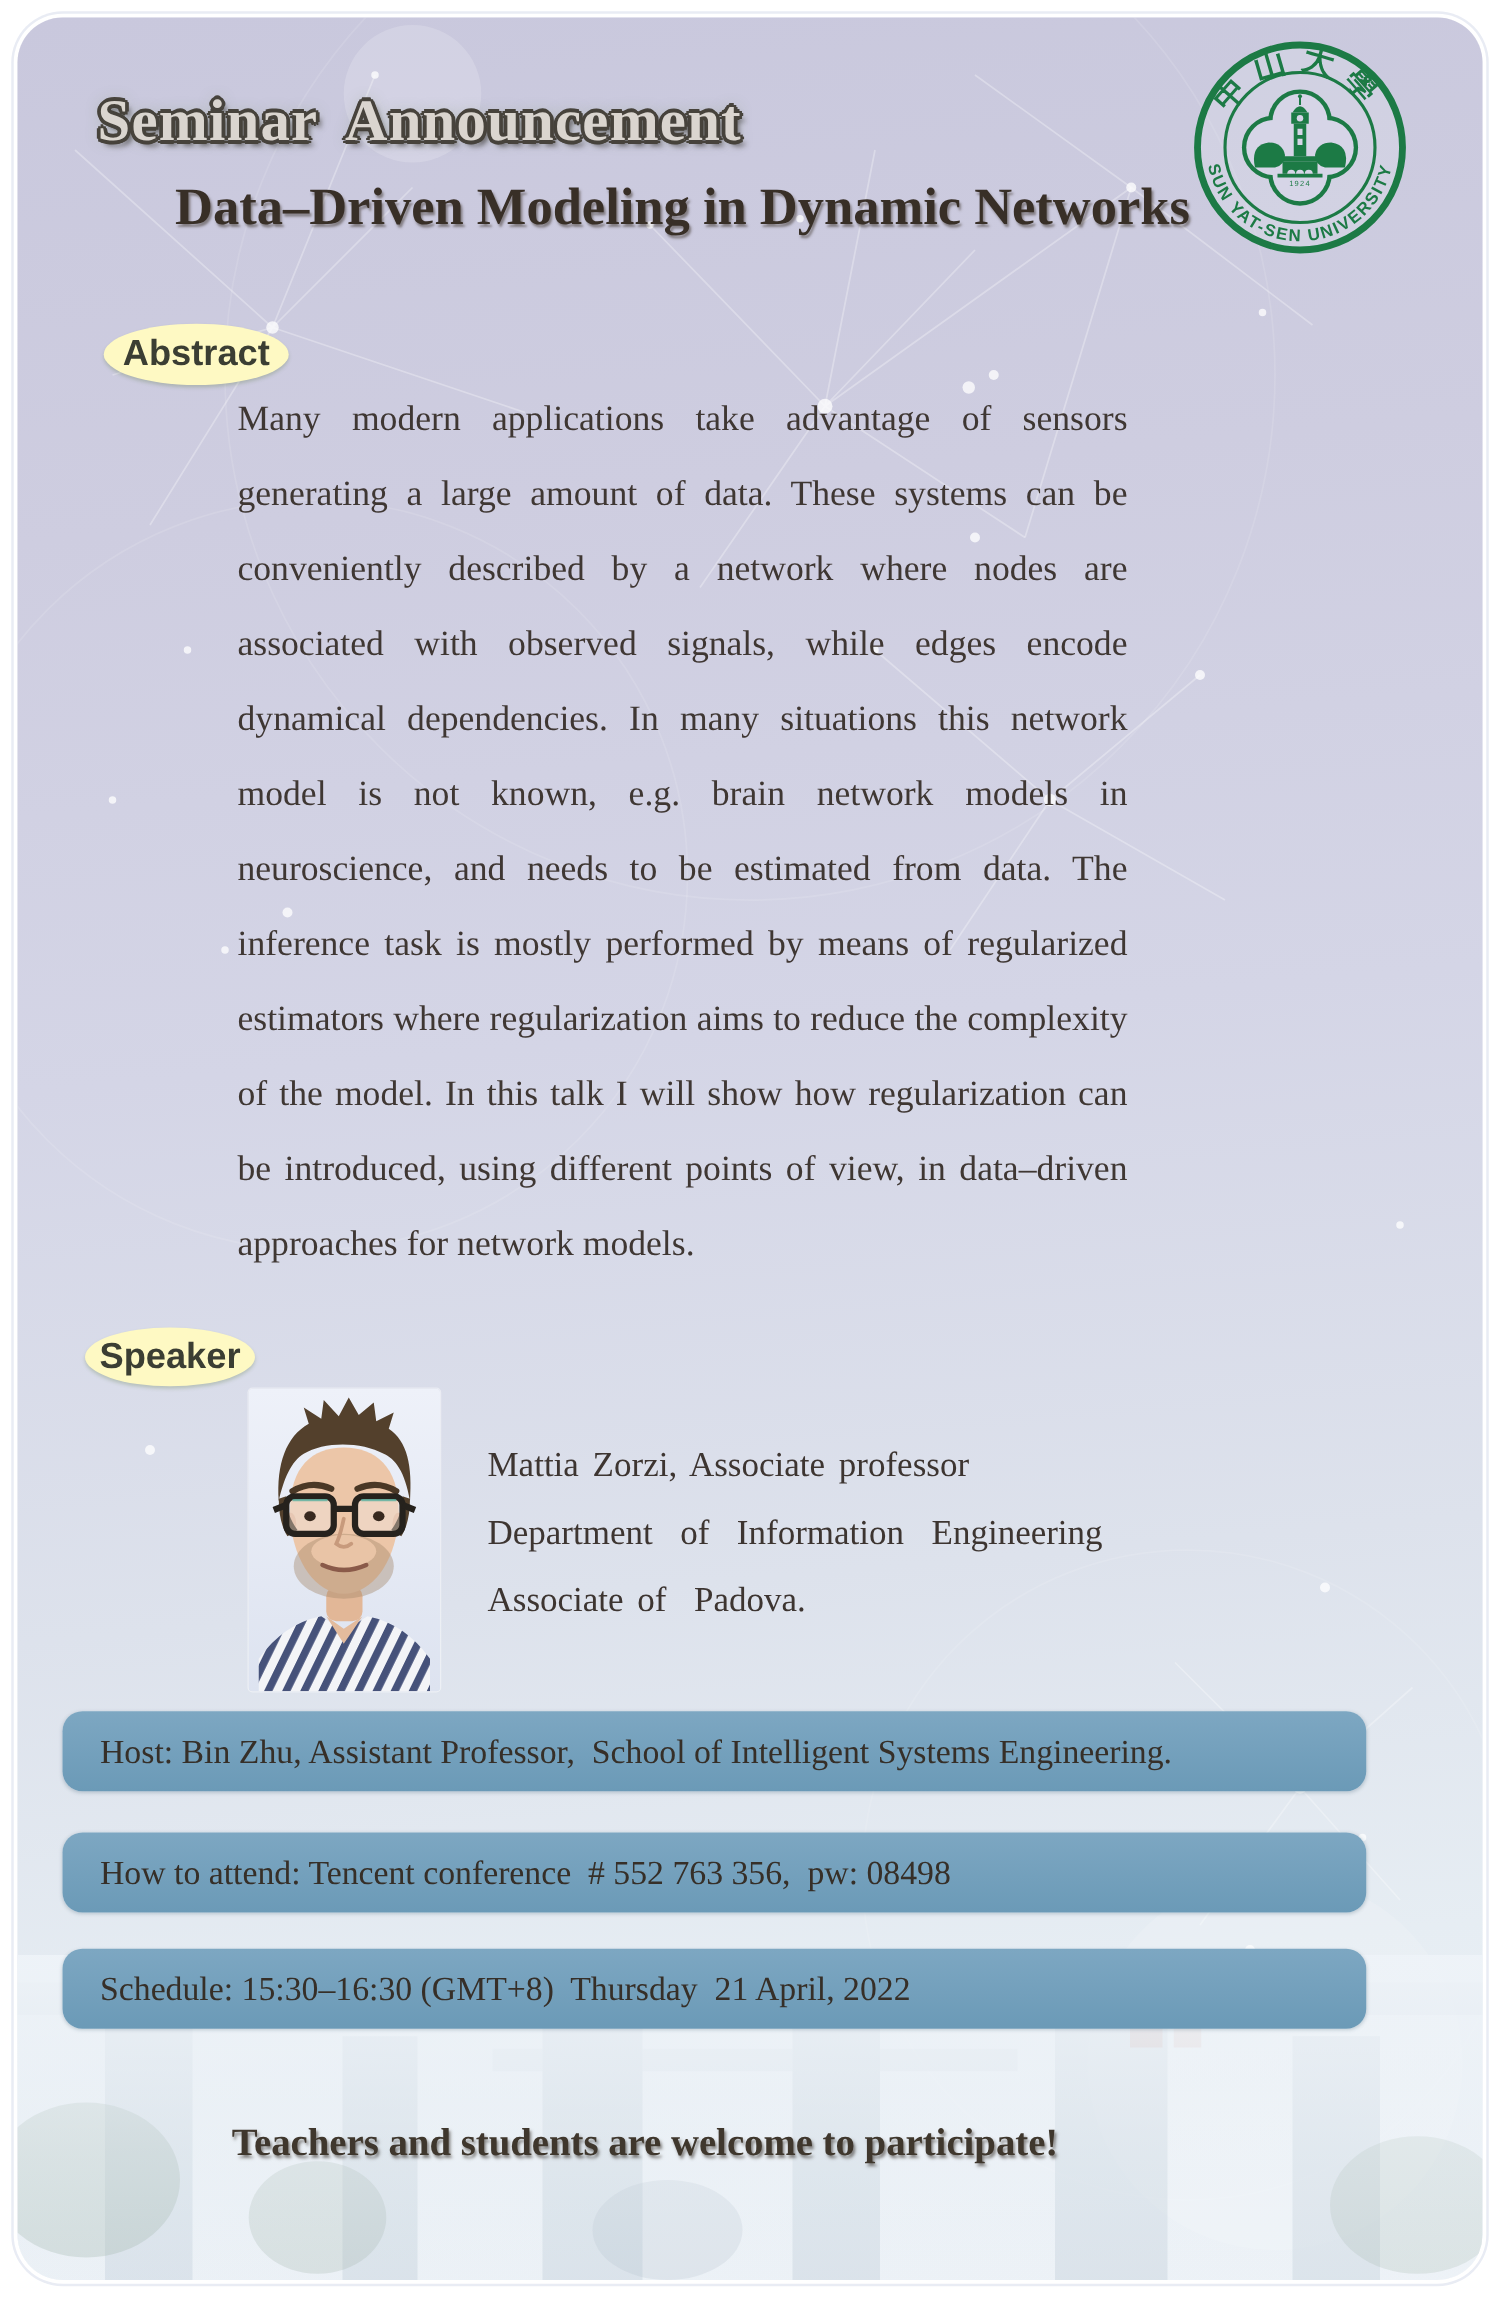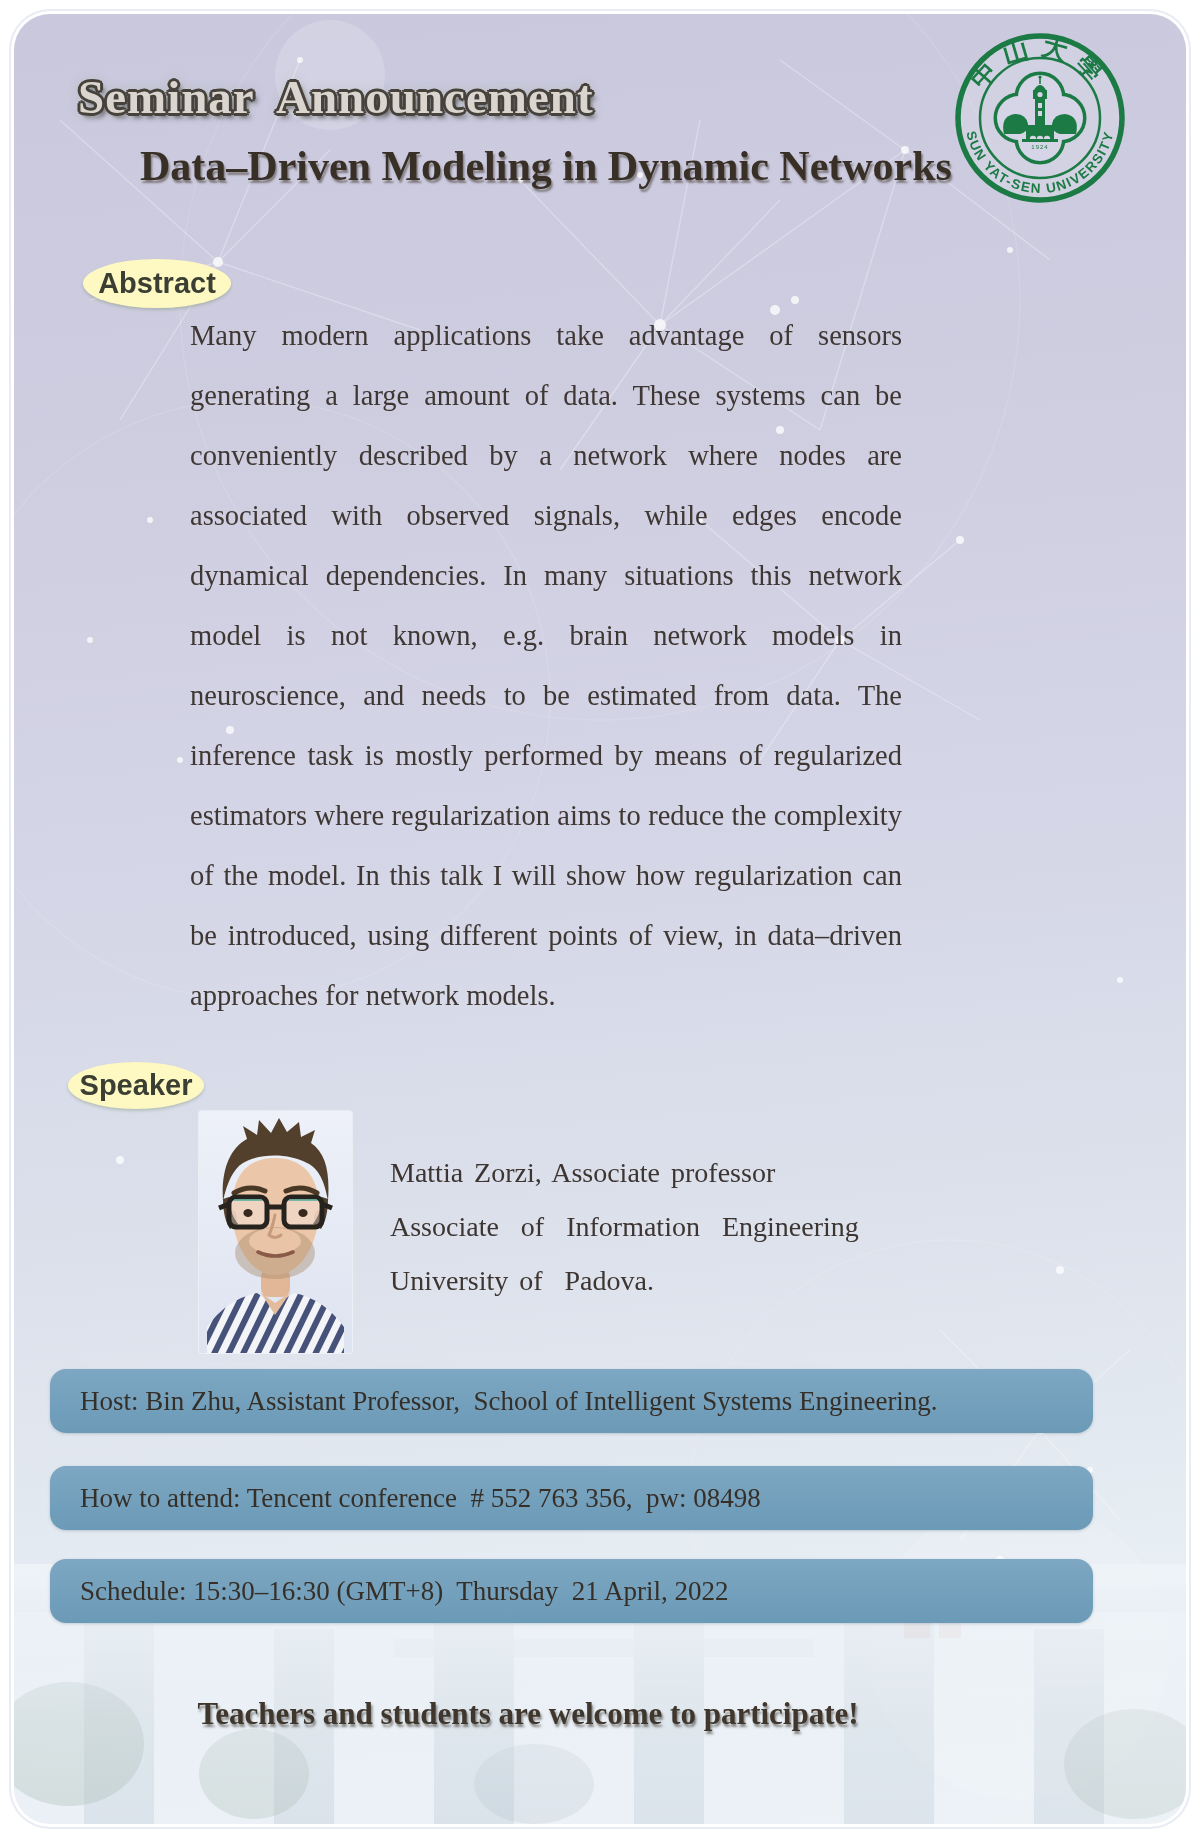--- a/index.html
+++ b/index.html
@@ -47,21 +47,21 @@
 
   .bar{left:50px;width:1043px;height:64px;border-radius:16px;display:flex;align-items:center;
        padding-left:30px;box-sizing:border-box;
        background:linear-gradient(#7da7c2,#6b9ab7);color:#362f28;font-size:27px;
        box-shadow:0 1px 3px rgba(60,90,110,.25);}
   .bar span{white-space:pre-wrap;}
   .bar-1{top:1369px;}
   .bar-2{top:1466px;}
   .bar-3{top:1559px;}
 
-  .footer{left:16px;top:1696px;width:1024px;text-align:center;font-weight:700;font-size:31px;
+  .footer{left:4px;top:1696px;width:1024px;text-align:center;font-weight:700;font-size:31px;
           color:#3f372d;text-shadow:1.5px 2.5px 2.5px rgba(48,40,32,.55);}
 
   .logo-box{left:950px;top:28px;width:180px;height:180px;}
 </style>
 </head>
 <body>
 
 <div class="poster">
 
   <div class="panel">
@@ -240,22 +240,22 @@
 
     <ellipse cx="49" cy="102" rx="4.6" ry="4" fill="#38291f"></ellipse>
     <ellipse cx="104" cy="102" rx="4.6" ry="4" fill="#38291f"></ellipse>
 
     <path d="M76,104 Q73,118 70,124 Q76,129 82,124" stroke="#c79a7c" stroke-width="3" fill="none" stroke-linecap="round"></path>
     <path d="M59,141 Q76,149 94,141" stroke="#8a5a49" stroke-width="3.6" fill="none" stroke-linecap="round"></path>
   </svg>
 
   <div class="content-abs speaker-info">
     <div>Mattia Zorzi, Associate professor</div>
-    <div>Associate  of  Information  Engineering</div>
-    <div>University of  Padova.</div>
+    <div>Department  of  Information  Engineering</div>
+    <div>Associate of  Padova.</div>
   </div>
 
   <div class="content-abs bar bar-1">
     <span>Host: Bin Zhu, Assistant Professor,  School of Intelligent Systems Engineering.</span>
   </div>
   <div class="content-abs bar bar-2">
     <span>How to attend: Tencent conference  # 552 763 356,  pw: 08498</span>
   </div>
   <div class="content-abs bar bar-3">
     <span>Schedule: 15:30–16:30 (GMT+8)  Thursday  21 April, 2022</span>

